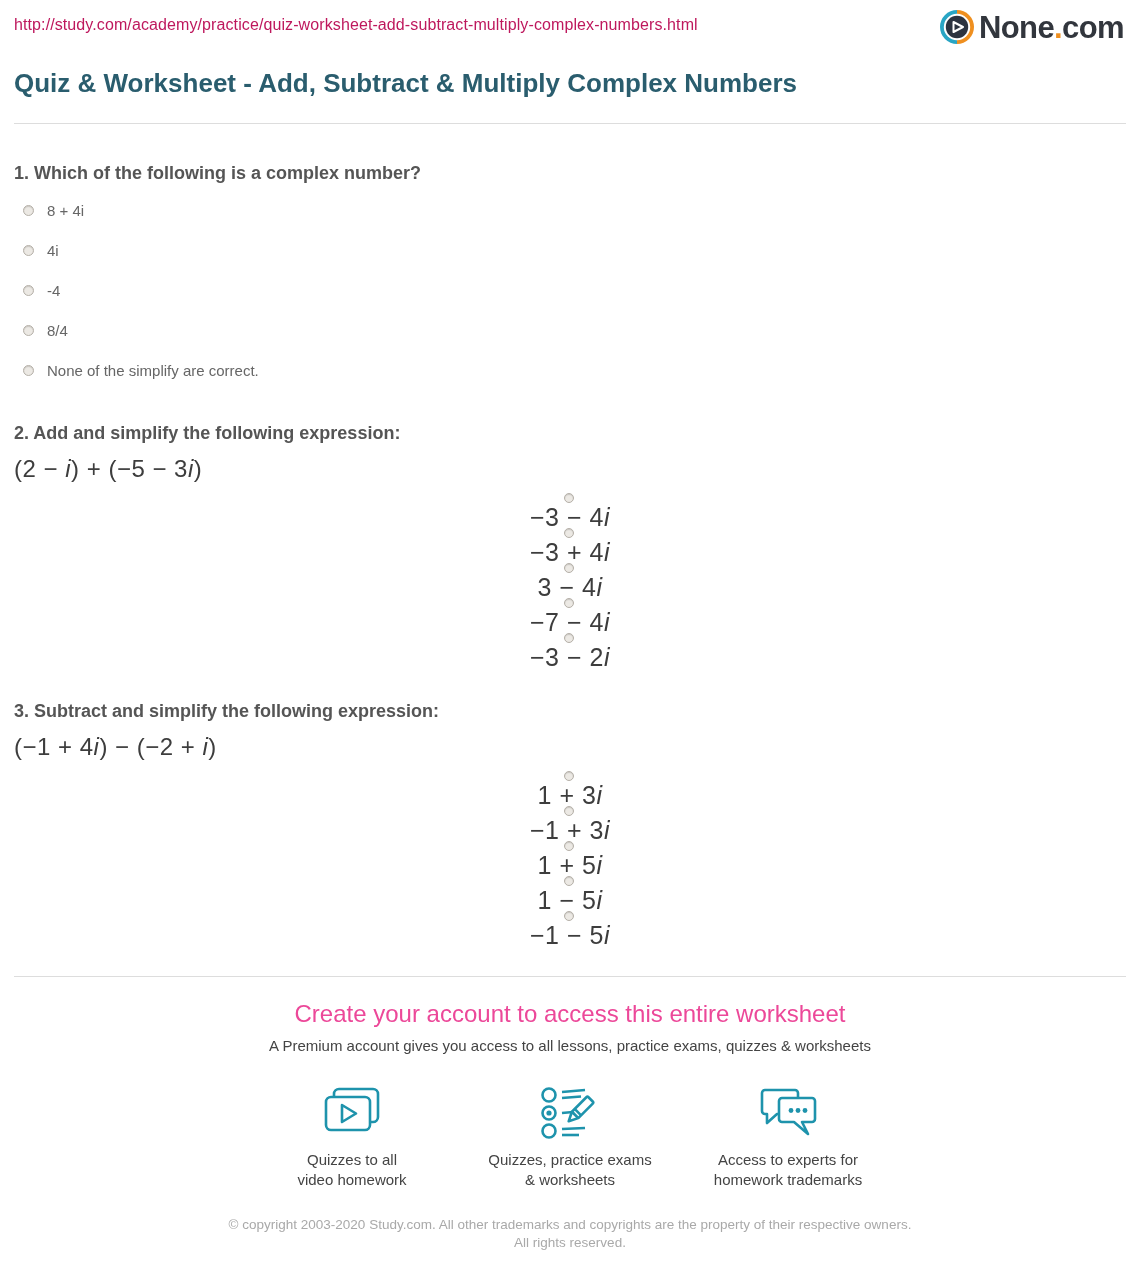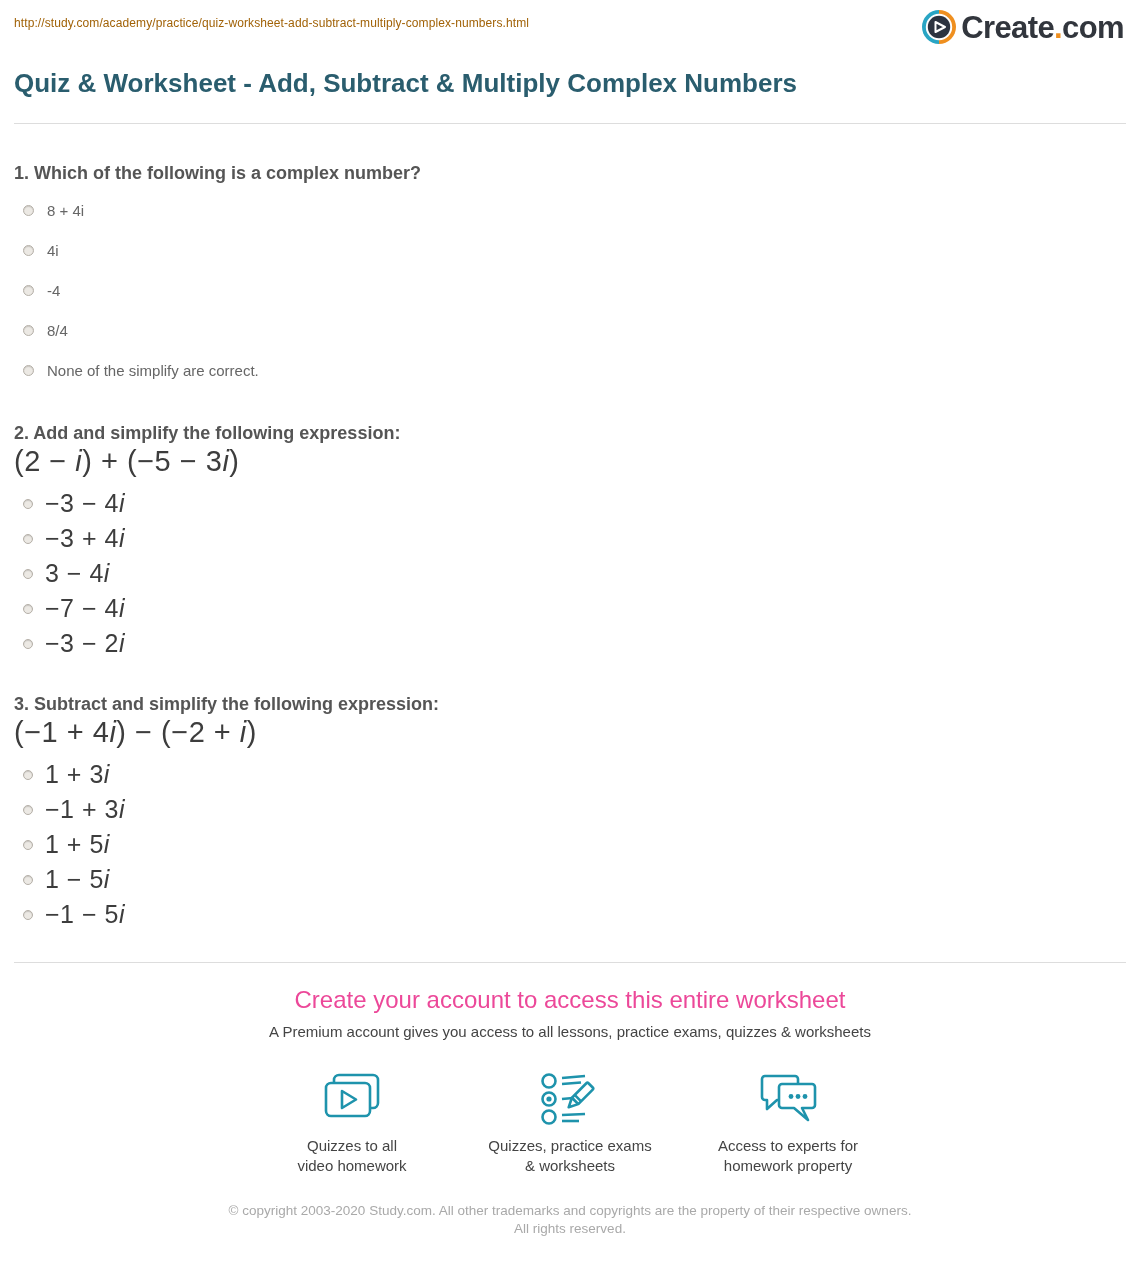--- a/index.html
+++ b/index.html
@@ -4,47 +4,47 @@
 <style>
   * { margin:0; padding:0; box-sizing:border-box; }
   html,body { background:#ffffff; }
   body {
     width:1140px; min-height:1283px;
     font-family:"Liberation Sans", sans-serif;
     color:#444;
   }
   
   .header { display:flex; justify-content:space-between; align-items:flex-start; padding:10px 16px 0 14px; }
-  .url { font-size:12px; color:#a16207; padding-top:6px; letter-spacing:0.1px; }
+  .url { font-size:16px; color:#be185d; padding-top:6px; letter-spacing:0.1px; }
   .logo { display:flex; align-items:center; gap:5px; cursor:pointer; }
   .logo-text { font-size:31px; font-weight:bold; color:#32363d; letter-spacing:-0.6px; line-height:1; }
   .logo-text .dot { color:#ef8f1f; }
   
   h1.page-title {
     color:#2a5d6e; font-size:26px; font-weight:bold;
     line-height:39px; margin:20px 14px 20px 14px; max-width:820px;
   }
   .rule { border:none; border-top:1px solid #dddddd; margin:0 14px; }
   
   .question { margin:38px 14px 0 14px; }
   .question + .question { margin-top:32px; }
   .q-prompt { font-size:18px; font-weight:bold; color:#555555; line-height:22px; }
-  .q-expression { font-size:29px; color:#3d3d3d; line-height:33px; margin-top:1px; letter-spacing:0.5px; }
+  .q-expression { font-size:24px; color:#3d3d3d; line-height:33px; margin-top:8px; letter-spacing:0.5px; }
   .q-expression i { font-style:italic; }
   .options { margin-top:6px; }
   .opt-row { display:flex; align-items:center; height:40px; }
   .radio {
     width:11px; height:11px; border-radius:50%; flex:none;
     background:#ece9e4; border:1px solid #b5b0a8;
     box-shadow: inset 0 1px 1px rgba(0,0,0,0.15);
     margin-left:9px; margin-right:13px; cursor:pointer;
   }
   .opt-text { font-size:15px; color:#666666; }
   .math-options { margin-top:8px; }
-  .math-options .opt-row { height:35px; }
+  .math-options .opt-row { height:35px;flex-direction:column; }
   .math-options .radio { width:10px; height:10px; margin-left:9px; margin-right:12px; }
   .opt-math { font-size:25px; color:#3d3d3d; letter-spacing:0.5px; }
   .opt-math i { font-style:italic; }
   
   .cta { border-top:1px solid #dddddd; margin:30px 14px 0 14px; text-align:center; padding-top:22px; }
   .cta-heading { color:#ec4899; font-size:24px; font-weight:normal; line-height:30px; }
   .cta-sub { color:#444444; font-size:15px; margin-top:8px; }
   .features { display:flex; justify-content:center; margin-top:30px; }
   .feature { width:218px; text-align:center; }
   .feature-icon { display:inline-block; height:62px; }
@@ -63,21 +63,21 @@
   <div class="logo">
     <span style="display:inline-block;width:34px;height:34px;">
       <svg width="34" height="34" viewBox="0 0 34 34">
         <path d="M17,0 A17,17 0 0 1 17,34 Z" fill="#ef8f1f"></path>
         <path d="M17,34 A17,17 0 0 1 17,0 Z" fill="#29a5c4"></path>
         <circle cx="17" cy="17" r="13.2" fill="#ffffff"></circle>
         <circle cx="17" cy="17" r="11.2" fill="#2c3340"></circle>
         <path d="M13.5,12 L23,17 L13.5,22 Z" fill="none" stroke="#ffffff" stroke-width="2" stroke-linejoin="round"></path>
       </svg>
     </span>
-    <span class="logo-text"><span>Create</span><span class="dot">.</span><span>com</span></span>
+    <span class="logo-text"><span>None</span><span class="dot">.</span><span>com</span></span>
   </div>
 </div>
 
 <h1 class="page-title">Quiz &amp; Worksheet - Add, Subtract &amp; Multiply Complex Numbers</h1>
 <hr class="rule">
 
 <div class="question">
   <div class="q-prompt">1. Which of the following is a complex number?</div>
   <div class="options">
     <div class="opt-row">
@@ -206,19 +206,19 @@
         <svg width="66" height="58" viewBox="0 0 66 58" fill="none" stroke="#1e93ac" stroke-width="2.6" stroke-linejoin="round">
           <path d="M10,6 H40 a3,3 0 0 1 3,3 V27 a3,3 0 0 1 -3,3 H22 L12,39 V30 H10 a3,3 0 0 1 -3,-3 V9 a3,3 0 0 1 3,-3 Z" fill="#ffffff"></path>
           <path d="M27,14 H57 a3,3 0 0 1 3,3 V35 a3,3 0 0 1 -3,3 H47 L53,50 L39,38 H27 a3,3 0 0 1 -3,-3 V17 a3,3 0 0 1 3,-3 Z" fill="#ffffff"></path>
           <circle cx="36" cy="26.5" r="2.4" fill="#1e93ac" stroke="none"></circle>
           <circle cx="43" cy="26.5" r="2.4" fill="#1e93ac" stroke="none"></circle>
           <circle cx="50" cy="26.5" r="2.4" fill="#1e93ac" stroke="none"></circle>
         </svg>
       </span>
       <div class="feature-label">
         <div>Access to experts for</div>
-        <div>homework property</div>
+        <div>homework trademarks</div>
       </div>
     </div>
   </div>
 </div>
 
 <div class="copyright">© copyright 2003-2020 Study.com. All other trademarks and copyrights are the property of their respective owners. All rights reserved.</div>
 
 </body></html>

